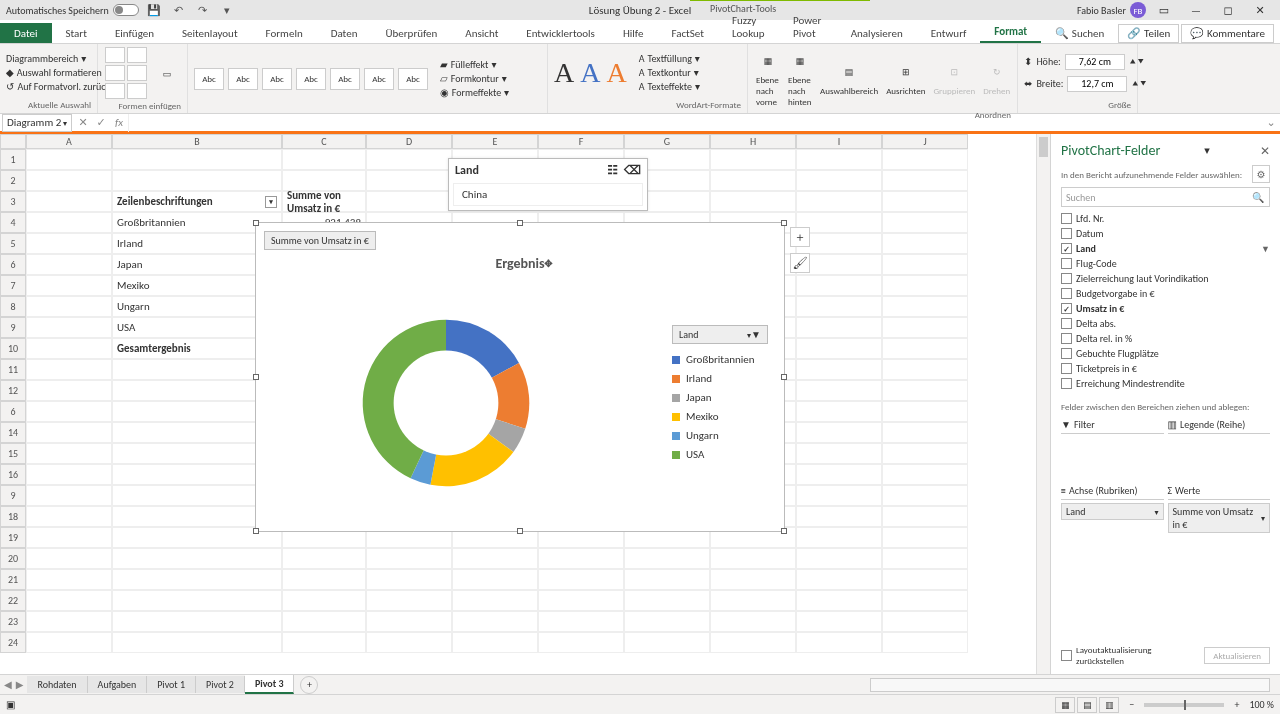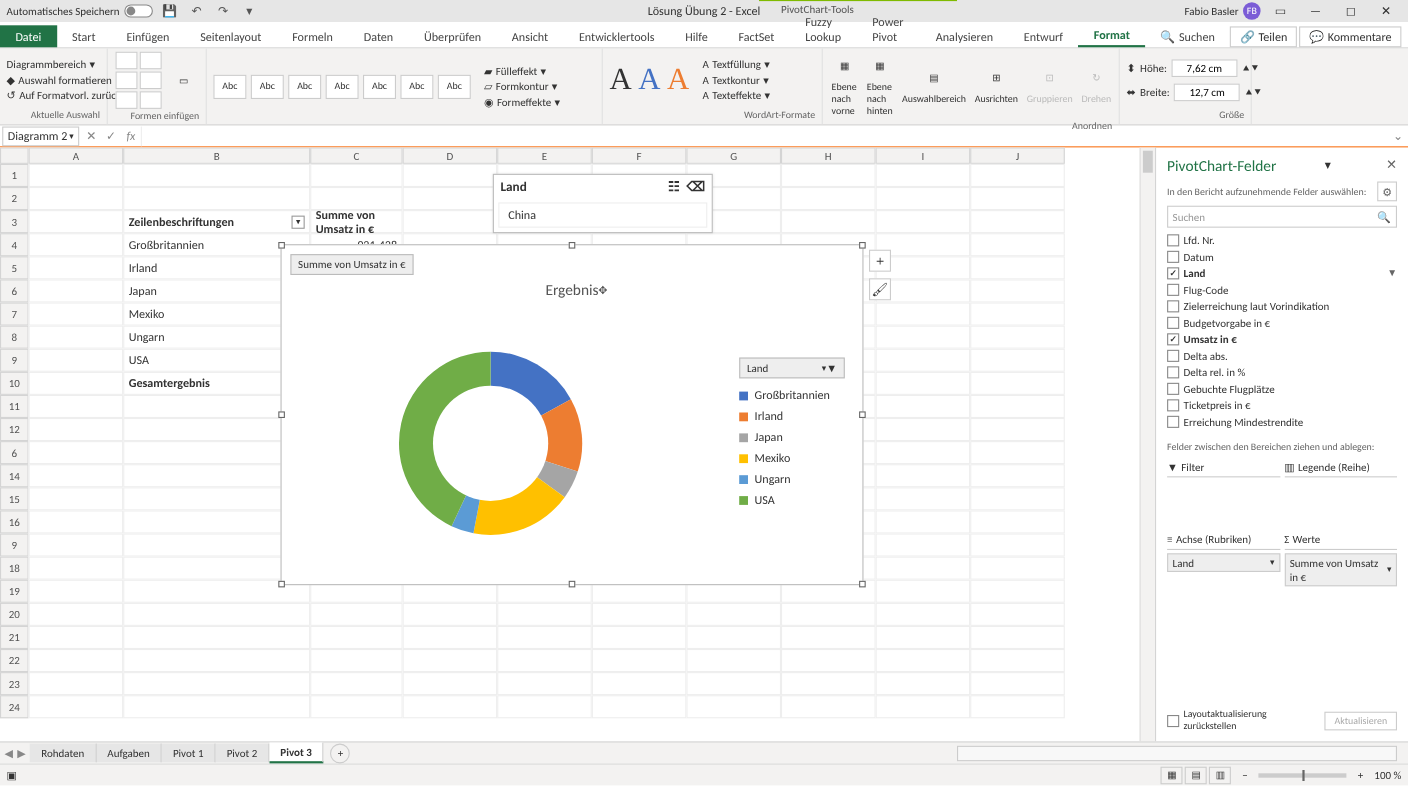--- a/index.html
+++ b/index.html
@@ -38,21 +38,21 @@
 .abc-wrap { display:flex; gap:4px; }
 .big-a { font-family:"Times New Roman",serif; font-size:28px; }
 .shape-btn { width:20px; height:16px; border:1px solid #ccc; background:#fff; margin:1px; }
 .shape-grid { display:flex; flex-wrap:wrap; width:48px; }
 .vert-btn { display:flex; flex-direction:column; align-items:center; font-size:9px; padding:2px; gap:2px; }
 .ico24 { width:24px; height:24px; display:flex; align-items:center; justify-content:center; }
 .size-row { display:flex; align-items:center; gap:4px; font-size:10px; }
 .size-input { width:60px; height:16px; border:1px solid #ccc; background:#fff; text-align:center; padding:0 3px; font-size:10px; }
 
 
-.fbar { height:20px; border-bottom:1px solid #f97316; display:flex; align-items:center; }
+.fbar { height:20px; border-bottom:3px solid #f97316; display:flex; align-items:center; }
 .namebox { width:70px; height:18px; border:1px solid #ccc; margin:1px 2px; padding:0 4px; display:flex; align-items:center; font-size:11px; }
 .fb-btn { width:18px; display:flex; align-items:center; justify-content:center; color:#888; font-size:11px; }
 .formula-input { flex:1; height:18px; border-left:1px solid #eee; padding:0 4px; }
 
 
 .main { display:flex; height:540px; }
 .sheet-wrap { flex:1; position:relative; overflow:hidden; }
 .grid { display:grid; grid-template-columns:26px 86px 170px 84px 86px 86px 86px 86px 86px 86px 86px; }
 .colhdr, .rowhdr { background:#f3f2f1; border:1px solid #d4d4d4; display:flex; align-items:center; justify-content:center; font-size:10px; color:#555; }
 .rowhdr { justify-content:center; }
@@ -65,21 +65,21 @@
 
 .slicer { position:absolute; left:448px; top:24px; width:200px; background:#fff; border:1px solid #bbb; box-shadow:0 0 3px rgba(0,0,0,.1); }
 .slicer-hdr { display:flex; align-items:center; padding:4px 6px; font-weight:600; font-size:12px; }
 .slicer-hdr .sp { margin-left:auto; display:flex; gap:6px; }
 .slicer-item { padding:4px 8px; border:1px solid #eee; margin:2px 4px 4px; font-size:11px; }
 
 
 .chart { position:absolute; left:255px; top:88px; width:530px; height:310px; background:#fff; border:1px solid #bbb; }
 .chart-handle { position:absolute; width:6px; height:6px; background:#fff; border:1px solid #666; }
 .chart .field-btn { position:absolute; left:8px; top:8px; background:#eee; border:1px solid #bbb; padding:2px 6px; font-size:10px; }
-.chart-title { position:absolute; left:50%; top:32px; transform:translateX(-50%); font-size:14px; color:#555; }
+.chart-title { position:absolute; left:50%; top:32px; transform:translateX(-50%); font-size:14px; color:#555;font-weight:bold; }
 .chart-title .move-cur { position:absolute; right:-8px; top:2px; font-size:10px; }
 .donut { position:absolute; left:80px; top:70px; }
 .legend-box { position:absolute; right:16px; top:102px; font-size:11px; }
 .legend-hdr { background:#eee; border:1px solid #bbb; padding:2px 6px; display:flex; align-items:center; width:96px; margin-bottom:6px; font-size:10px; }
 .legend-hdr .dd { margin-left:auto; font-size:8px; }
 .leg-row { display:flex; align-items:center; gap:6px; padding:3px 0; }
 .leg-sw { width:8px; height:8px; }
 .side-btn { position:absolute; right:-26px; width:20px; height:20px; border:1px solid #ccc; background:#fff; display:flex; align-items:center; justify-content:center; font-size:12px; }
 
 

